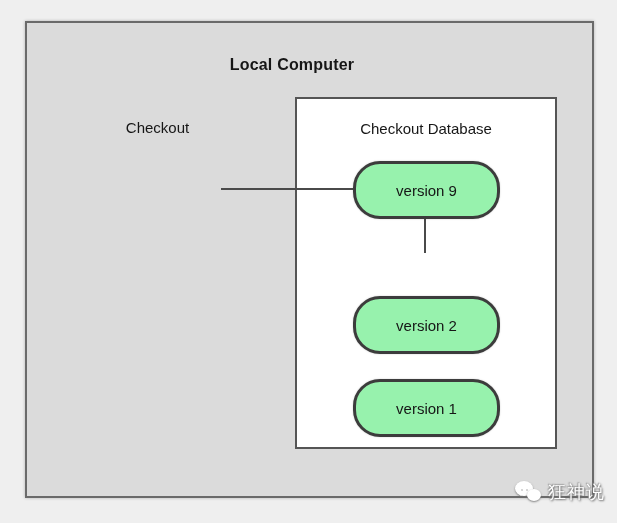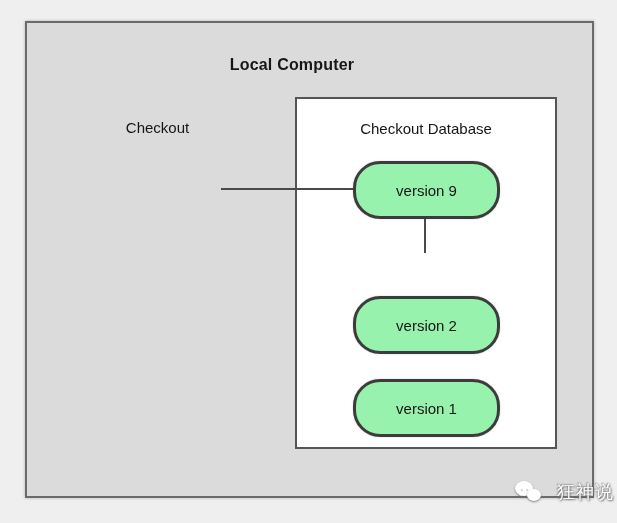--- a/index.html
+++ b/index.html
@@ -131,21 +131,21 @@
     position: absolute;
     width: 2px; height: 2px;
     border-radius: 50%;
     background: #c9c9c9;
   }
   .wm-eye.e1 { left: 6px; top: 8px; }
   .wm-eye.e2 { left: 11px; top: 8px; }
   .wm-text {
     font-size: 18px;
     color: var(--watermark-color, #ffffff);
-    margin-left: 13px;
+    margin-left: 4px;
     letter-spacing: 1px;
     text-shadow: 0 0 2px rgba(120,120,120,0.9), 1px 1px 2px rgba(100,100,100,0.8), -1px -1px 1px rgba(140,140,140,0.6);
     white-space: nowrap;
   }
 </style>
 </head>
 <body>
 
 <div class="canvas">
 

